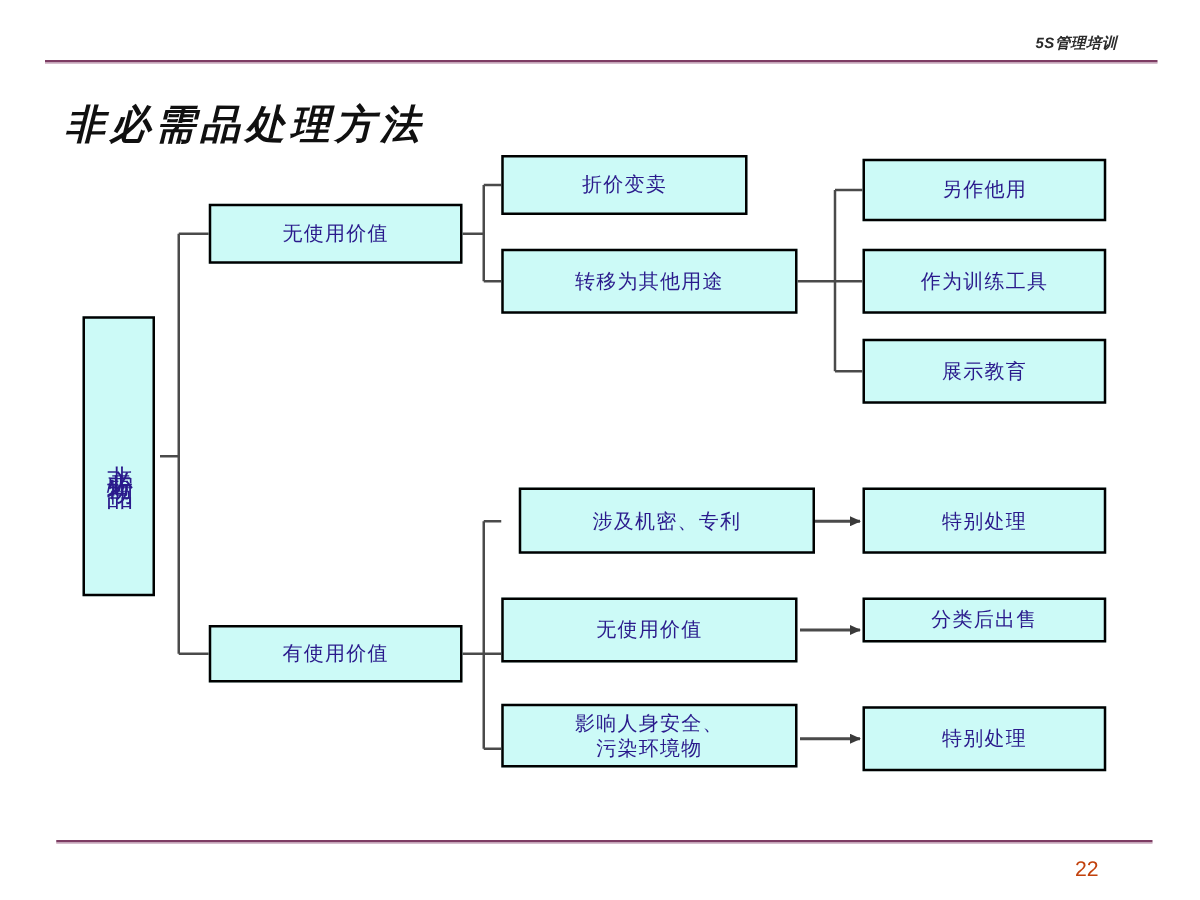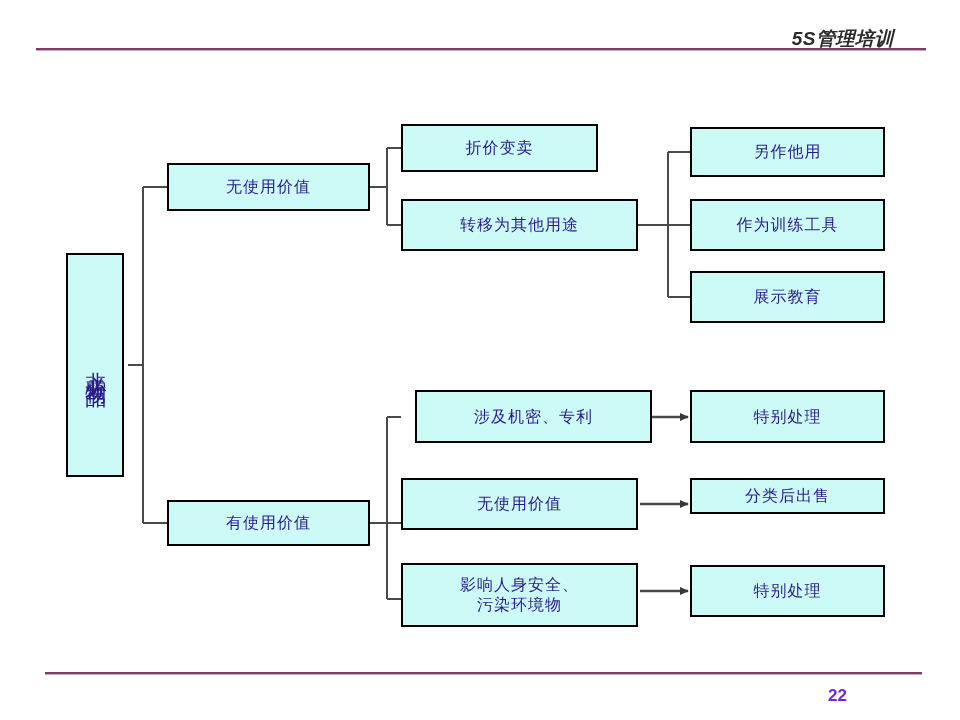--- a/index.html
+++ b/index.html
@@ -14,21 +14,21 @@
     background: #ffffff;
     overflow: hidden;
     font-family: "Liberation Sans", "DejaVu Sans", sans-serif;
   }
 
   
   .hdr-title {
     position: absolute;
     right: 66px;
     top: 26px;
-    font-size: 19px;
+    font-size: 12px;
     font-style: italic;
     font-weight: bold;
     color: #2b2b2b;
     letter-spacing: 0.5px;
     white-space: nowrap;
   }
   .rule {
     position: absolute;
     height: 0;
     border-top: 2px solid #7d3c63;
@@ -55,25 +55,25 @@
     font-weight: bold;
     font-style: italic;
     color: #101010;
     letter-spacing: 4px;
     white-space: nowrap;
   }
 
   
   .page-num {
     position: absolute;
-    left: 828px;
+    left: 860px;
     top: 686px;
     font-size: 17px;
-    font-weight: bold;
-    color: #6d28d9;
+    font-weight: normal;
+    color: #c2410c;
   }
 
   
   #diagram {
     position: absolute;
     left: 0;
     top: 0;
     width: 960px;
     height: 720px;
   }
@@ -107,20 +107,21 @@
   }
 </style>
 </head>
 <body>
 
 <div id="slide">
 
   <div class="hdr-title">5S管理培训</div>
   <div class="rule rule-top"></div>
 
+  <div class="slide-title">非必需品处理方法</div>
 
   <div id="diagram">
 
     <svg class="connectors" width="960" height="720">
       <g stroke="#4a4a4a" stroke-width="2" fill="none">
 
         <path d="M128,365 L143,365"></path>
 
         <path d="M143,187 L143,523"></path>
         <path d="M143,187 L167,187"></path>
@@ -163,21 +164,21 @@
 
     <div class="node" style="left:401px; top:124px; width:197px; height:48px;">折价变卖</div>
     <div class="node" style="left:401px; top:199px; width:237px; height:52px;">转移为其他用途</div>
 
     <div class="node" style="left:690px; top:127px; width:195px; height:50px;">另作他用</div>
     <div class="node" style="left:690px; top:199px; width:195px; height:52px;">作为训练工具</div>
     <div class="node" style="left:690px; top:271px; width:195px; height:52px;">展示教育</div>
 
     <div class="node" style="left:401px; top:390px; width:237px; height:53px;margin-left:14px;">涉及机密、专利</div>
     <div class="node" style="left:401px; top:478px; width:237px; height:52px;">无使用价值</div>
-    <div class="node" style="left:401px; top:563px; width:237px; height:64px;">影响人身安全、
+    <div class="node" style="left:401px; top:563px; width:237px; height:51px;">影响人身安全、
 污染环境物</div>
 
     <div class="node" style="left:690px; top:390px; width:195px; height:53px;">特别处理</div>
     <div class="node" style="left:690px; top:478px; width:195px; height:36px;text-align:center;">分类后出售</div>
     <div class="node" style="left:690px; top:565px; width:195px; height:52px;">特别处理</div>
 
   </div>
 
   <div class="rule rule-bottom"></div>
   <div class="page-num">22</div>

